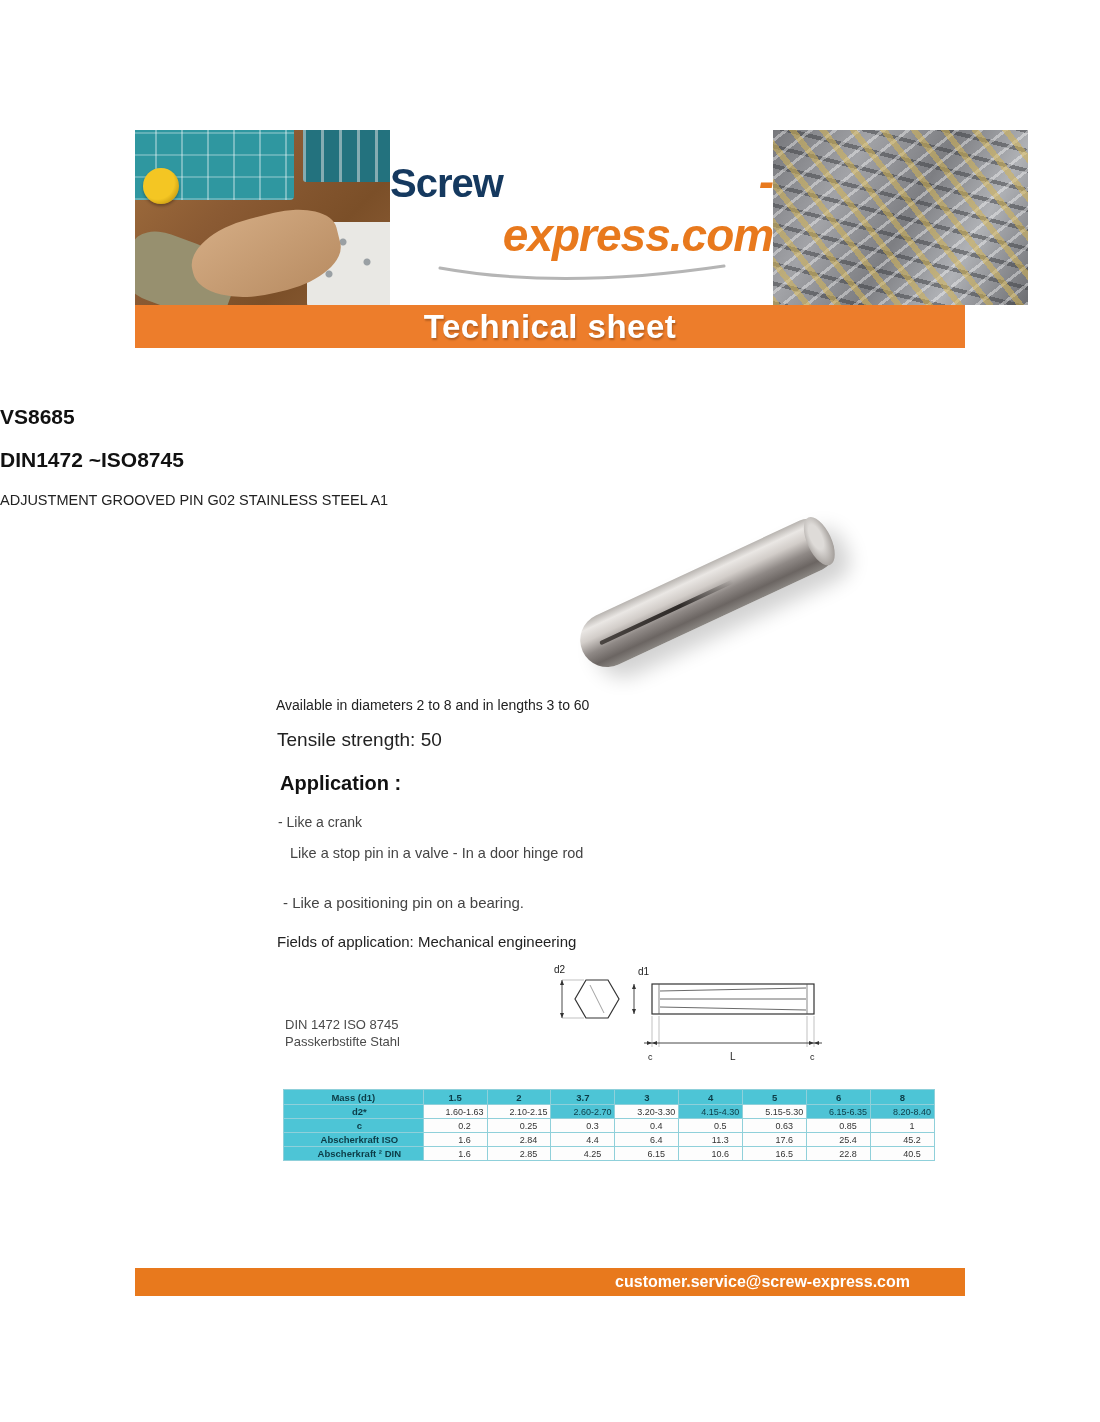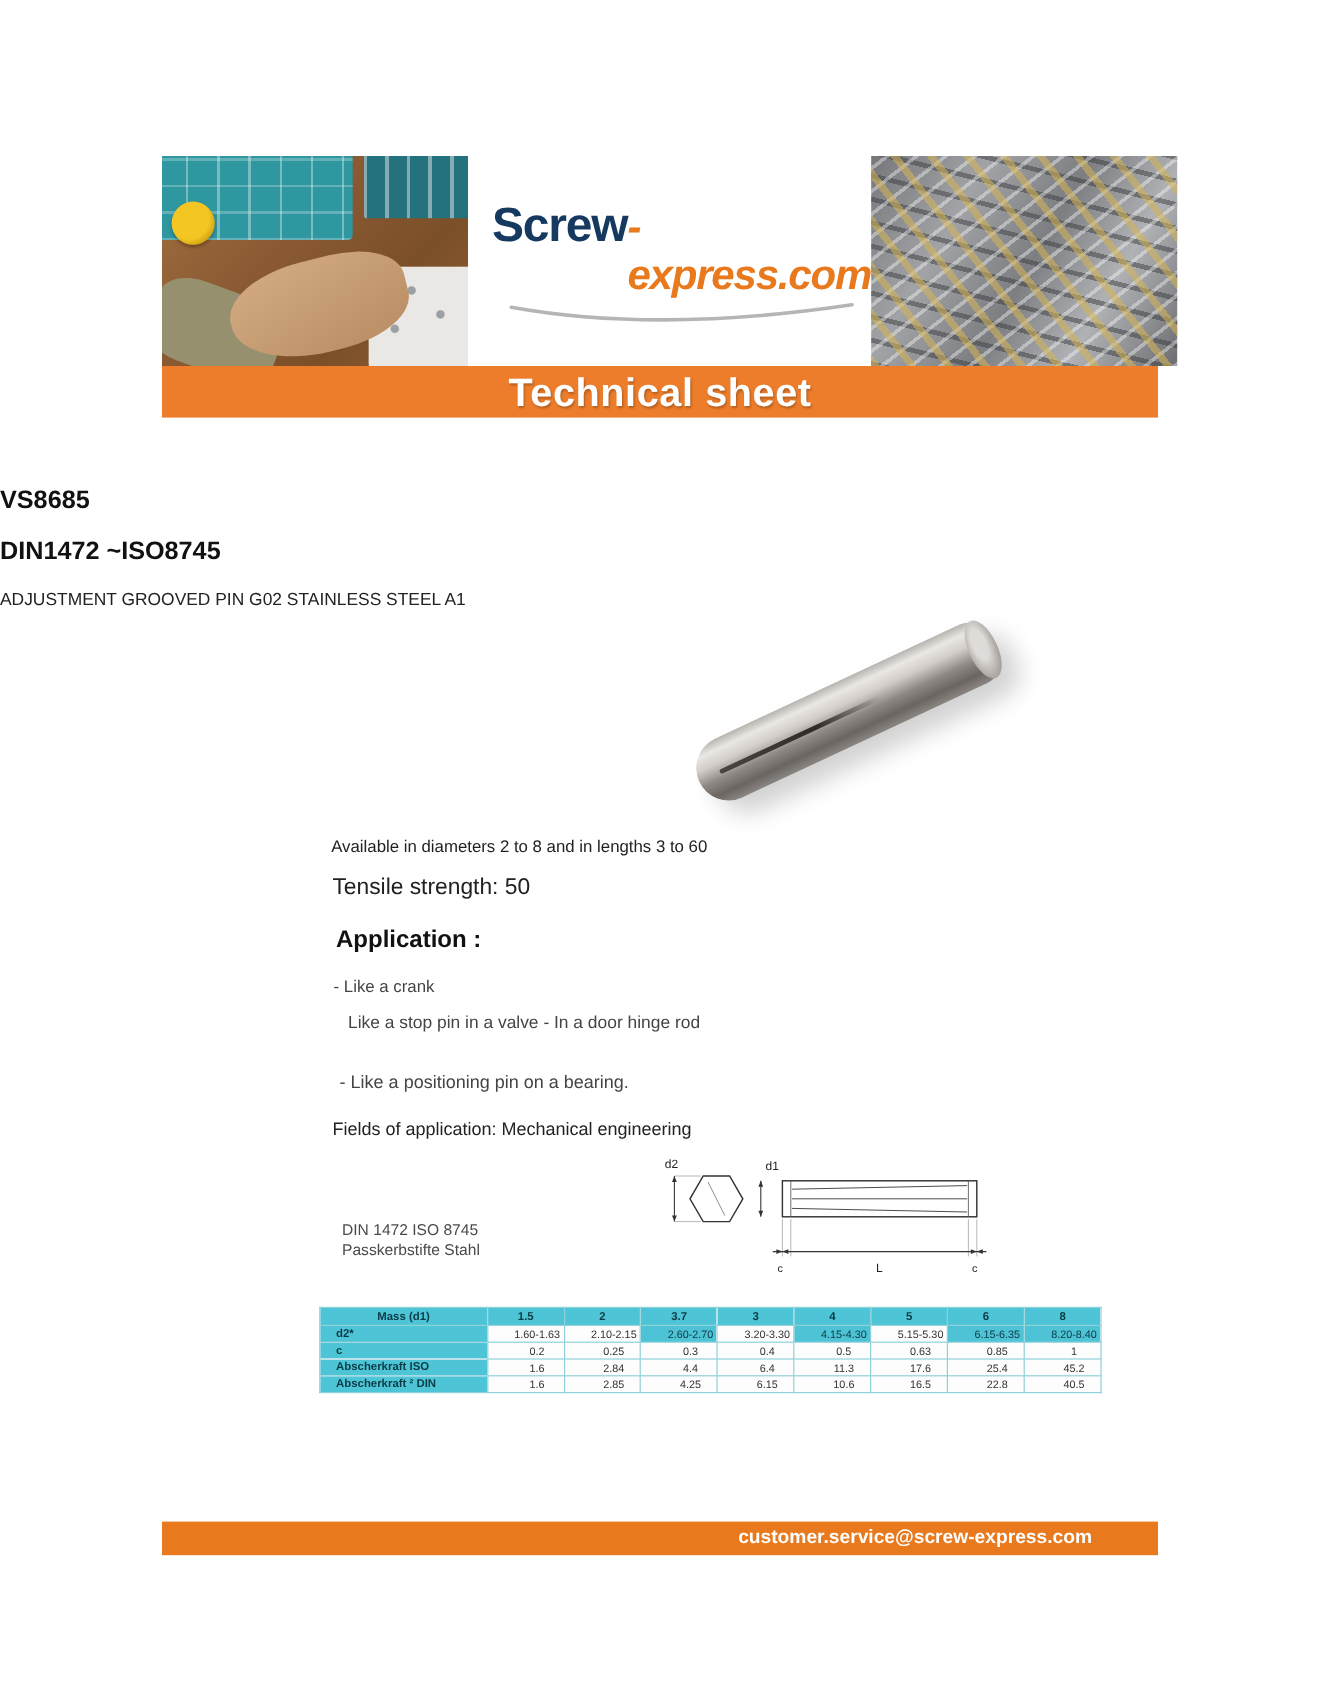--- a/index.html
+++ b/index.html
@@ -22,24 +22,24 @@
                               radial-gradient(circle at 60px 40px, #9aa0a4 3px, transparent 4px),
                               radial-gradient(circle at 22px 52px, #9aa0a4 3px, transparent 4px); border-radius:4px; }
   .pl-hand { position:absolute; left:56px; top:86px; width:150px; height:78px; background:linear-gradient(160deg,#d3ab83,#b98d63); border-radius:45% 38% 42% 50%; transform:rotate(-14deg); }
   .pl-sleeve { position:absolute; left:-10px; top:110px; width:110px; height:70px; background:#97906f; border-radius:30% 45% 30% 30%; transform:rotate(20deg); }
   .pl-tape { position:absolute; left:8px; top:38px; width:36px; height:36px; background:radial-gradient(circle at 40% 40%, #f4c623 55%, #c79a10 80%); border-radius:50%; box-shadow:0 2px 3px rgba(0,0,0,.3); }
   .photo-right { background:
       repeating-linear-gradient(52deg, rgba(212,181,86,.55) 0 6px, rgba(0,0,0,0) 6px 24px),
       repeating-linear-gradient(-38deg, rgba(255,255,255,.38) 0 3px, rgba(0,0,0,0) 3px 15px),
       repeating-linear-gradient(14deg, rgba(60,62,66,.5) 0 4px, rgba(0,0,0,0) 4px 19px),
       linear-gradient(120deg,#76777b 0%,#a2a3a7 28%,#7d7e82 52%,#b0b2b6 74%,#6c6d71 100%); }
-  .header-center { position:relative; flex:1 1 auto; background:#fff; display:flex; flex-direction:column; align-items:center; justify-content:center;padding-left:20px; }
+  .header-center { position:relative; flex:1 1 auto; background:#fff; display:flex; flex-direction:column; align-items:center; justify-content:center; }
   .logo-line { display:flex; align-items:baseline; }
   .logo-brand { font-size:40px; font-weight:700; color:#15395f; letter-spacing:-1px; }
-  .logo-suffix { font-size:35px; font-style:italic; font-weight:600; color:#e8791d; letter-spacing:-1px; }
+  .logo-suffix { font-size:46px; font-style:italic; font-weight:600; color:#e8791d; letter-spacing:-1px;text-align:right; }
   .logo-swoosh { margin-top:2px; }
 
   
   .tech-banner { position:absolute; left:135px; top:305px; width:830px; height:43px; background:#ed7d2b; display:flex; align-items:center; justify-content:center; }
   .tech-banner span { color:#ffffff; font-size:33px; font-weight:700; text-shadow:1px 2px 2px rgba(0,0,0,.25); letter-spacing:.5px; }
 
   
   .title-block { position:absolute; left:0; top:405px; width:1100px; text-align:left; }
   .prod-code { font-size:21px; font-weight:700; color:#111; }
   .prod-standard { font-size:21px; font-weight:700; color:#111; margin-top:19px; }
@@ -62,24 +62,24 @@
   .app-item1 { left:278px; top:814px; font-size:14px; color:#444; }
   .app-item2 { left:290px; top:845px; font-size:14.5px; color:#444; }
   .app-item3 { left:283px; top:894px; font-size:15px; color:#444; }
   .app-fields { left:277px; top:933px; font-size:15px; color:#222; }
 
   
   .drawing-caption { position:absolute; left:285px; top:1016px; font-size:13px; color:#4a4a4a; line-height:17px; }
   .drawing-svg { position:absolute; left:552px; top:963px; }
 
   
-  .spec-table { position:absolute; left:266px; top:1089px; border-collapse:collapse; table-layout:fixed; width:652px; }
+  .spec-table { position:absolute; left:283px; top:1089px; border-collapse:collapse; table-layout:fixed; width:652px; }
   .spec-table th, .spec-table td { border:1px solid #8fd0da; font-size:9px; height:14px; text-align:center; color:#333; padding:0 1px; overflow:hidden; white-space:nowrap; }
   .spec-table th { background:#4dc5d6; color:#0c3b46; font-weight:700; font-size:9.5px; height:15px; }
-  .spec-table td.rowlabel { background:#4dc5d6; color:#0c3b46; font-weight:700; text-align:left; padding-left:13px; font-size:9.5px;margin-left:37px; }
+  .spec-table td.rowlabel { background:#4dc5d6; color:#0c3b46; font-weight:700; text-align:center; padding-left:13px; font-size:9.5px;margin-left:37px; }
   .spec-table td { background:#fdfdfd;padding-left:20px; }
   .spec-table td.hl { background:#4ec3d5; color:#0c3b46;margin-left:15px; }
 
   
   .footer-bar { position:absolute; left:135px; top:1268px; width:830px; height:28px; background:#e8791d; display:flex; align-items:center; justify-content:flex-end; padding-right:55px; }
   .footer-bar span { color:#ffffff; font-size:16px; font-weight:700;margin-left:29px; }
 </style>
 </head>
 <body>
 

